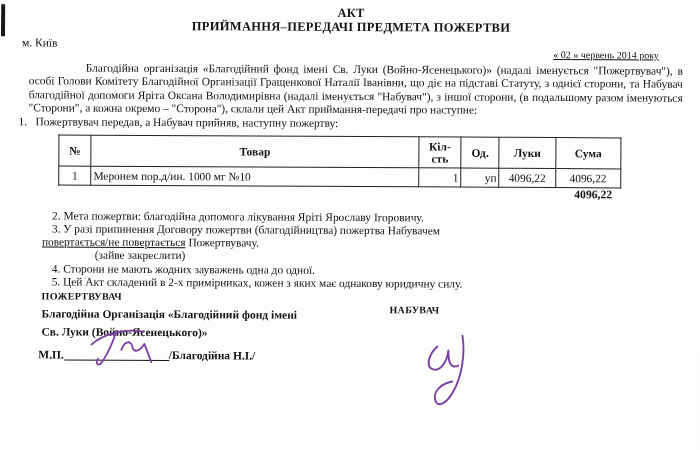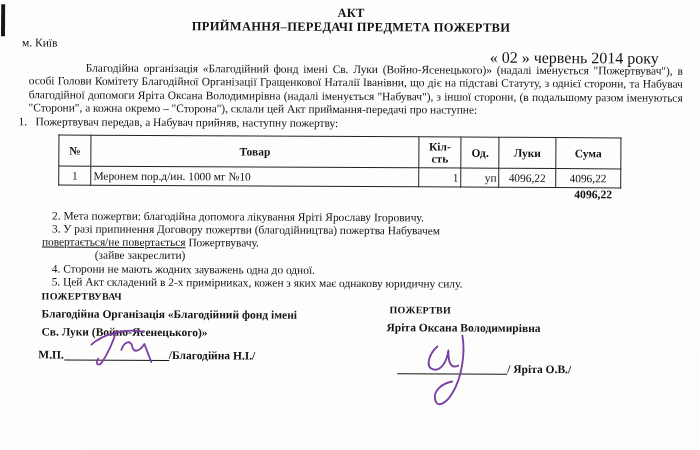--- a/index.html
+++ b/index.html
@@ -15,21 +15,21 @@
   .abs { position:absolute; }
   .title {
     top:6px; left:0; width:100%;
     text-align:center; font-weight:bold; font-size:12.5px; letter-spacing:.3px;
   }
   .subtitle {
     top:20px; left:0; width:100%;
     text-align:center; font-weight:bold; font-size:12.5px; letter-spacing:.3px;
   }
   .city  { left:21px; top:38px; font-size:11.5px; }
-  .date  { right:42px; top:48px; font-size:16px; }
+  .date  { right:42px; top:48px; font-size:10px;text-decoration:underline; }
   .intro {
     left:28px; top:63px; width:654px;
     font-size:11.4px; line-height:13.4px;
     text-align:justify; text-indent:57px;
   }
   .clause1-num  { left:18px; top:117px; font-size:11.4px; }
   .clause1-text { left:35px; top:117px; font-size:11.4px; }
 
   table.goods {
     position:absolute; left:58px; top:136px;
@@ -146,33 +146,29 @@
   <div class="abs clause cl2">2. Мета пожертви: благодійна допомога лікування Яріті Ярославу Ігоровичу.</div>
   <div class="abs clause cl3a">3. У разі припинення Договору пожертви (благодійництва) пожертва Набувачем</div>
   <div class="abs clause cl3b">
     <span class="uline-text">повертається/не повертається</span><span> Пожертвувачу.</span>
   </div>
   <div class="abs clause cl3note">(зайве закреслити)</div>
   <div class="abs clause cl4">4. Сторони не мають жодних зауважень одна до одної.</div>
   <div class="abs clause cl5">5. Цей Акт складений в 2-х примірниках, кожен з яких має однакову юридичну силу.</div>
 
   <div class="abs sig-role role-left">ПОЖЕРТВУВАЧ</div>
-  <div class="abs sig-role role-right">ПОЖЕРТВИ</div>
+  <div class="abs sig-role role-right">НАБУВАЧ</div>
 
   <div class="abs sig-bold org1">Благодійна Організація «Благодійний фонд імені</div>
   <div class="abs sig-bold org2">Св. Луки (Войно-Ясенецького)»</div>
-  <div class="abs sig-bold name-right">Яріта Оксана Володимирівна</div>
 
   <div class="abs sigline sigline-left">
     <span>М.П.</span><span class="uline uline-l"></span><span>/Благодійна Н.І./</span>
   </div>
 
-  <div class="abs sigline sigline-right">
-    <span class="uline uline-r"></span><span>/ Яріта О.В./</span>
-  </div>
 
   <svg class="ink ink-left" width="78" height="50" viewBox="0 0 78 50">
     <path d="M6 22 C 18 11, 42 5, 58 9 M31 8 C 28 18, 23 30, 17 39 C 14 44, 9 42, 13 36
              M36 27 c 3 -9, 10 -10, 11 -3 c 1 6, 7 5, 12 -3 c 3 8, 5 13, 7 18" fill="none" stroke-width="1.8" stroke-linecap="round" stroke-linejoin="round" stroke="#7b3fa3"></path>
   </svg>
 
   <svg class="ink ink-right" width="62" height="82" viewBox="0 0 62 82">
     <path d="M16 16 C 7 24, 4 37, 12 39 C 20 41, 26 30, 27 20 C 27 31, 29 39, 37 35
              M41 5 C 44 22, 41 47, 31 63 C 25 73, 16 78, 14 69 C 12 60, 21 53, 31 51" fill="none" stroke-width="1.9" stroke-linecap="round" stroke-linejoin="round" stroke="#7b3fa3"></path>
   </svg>

